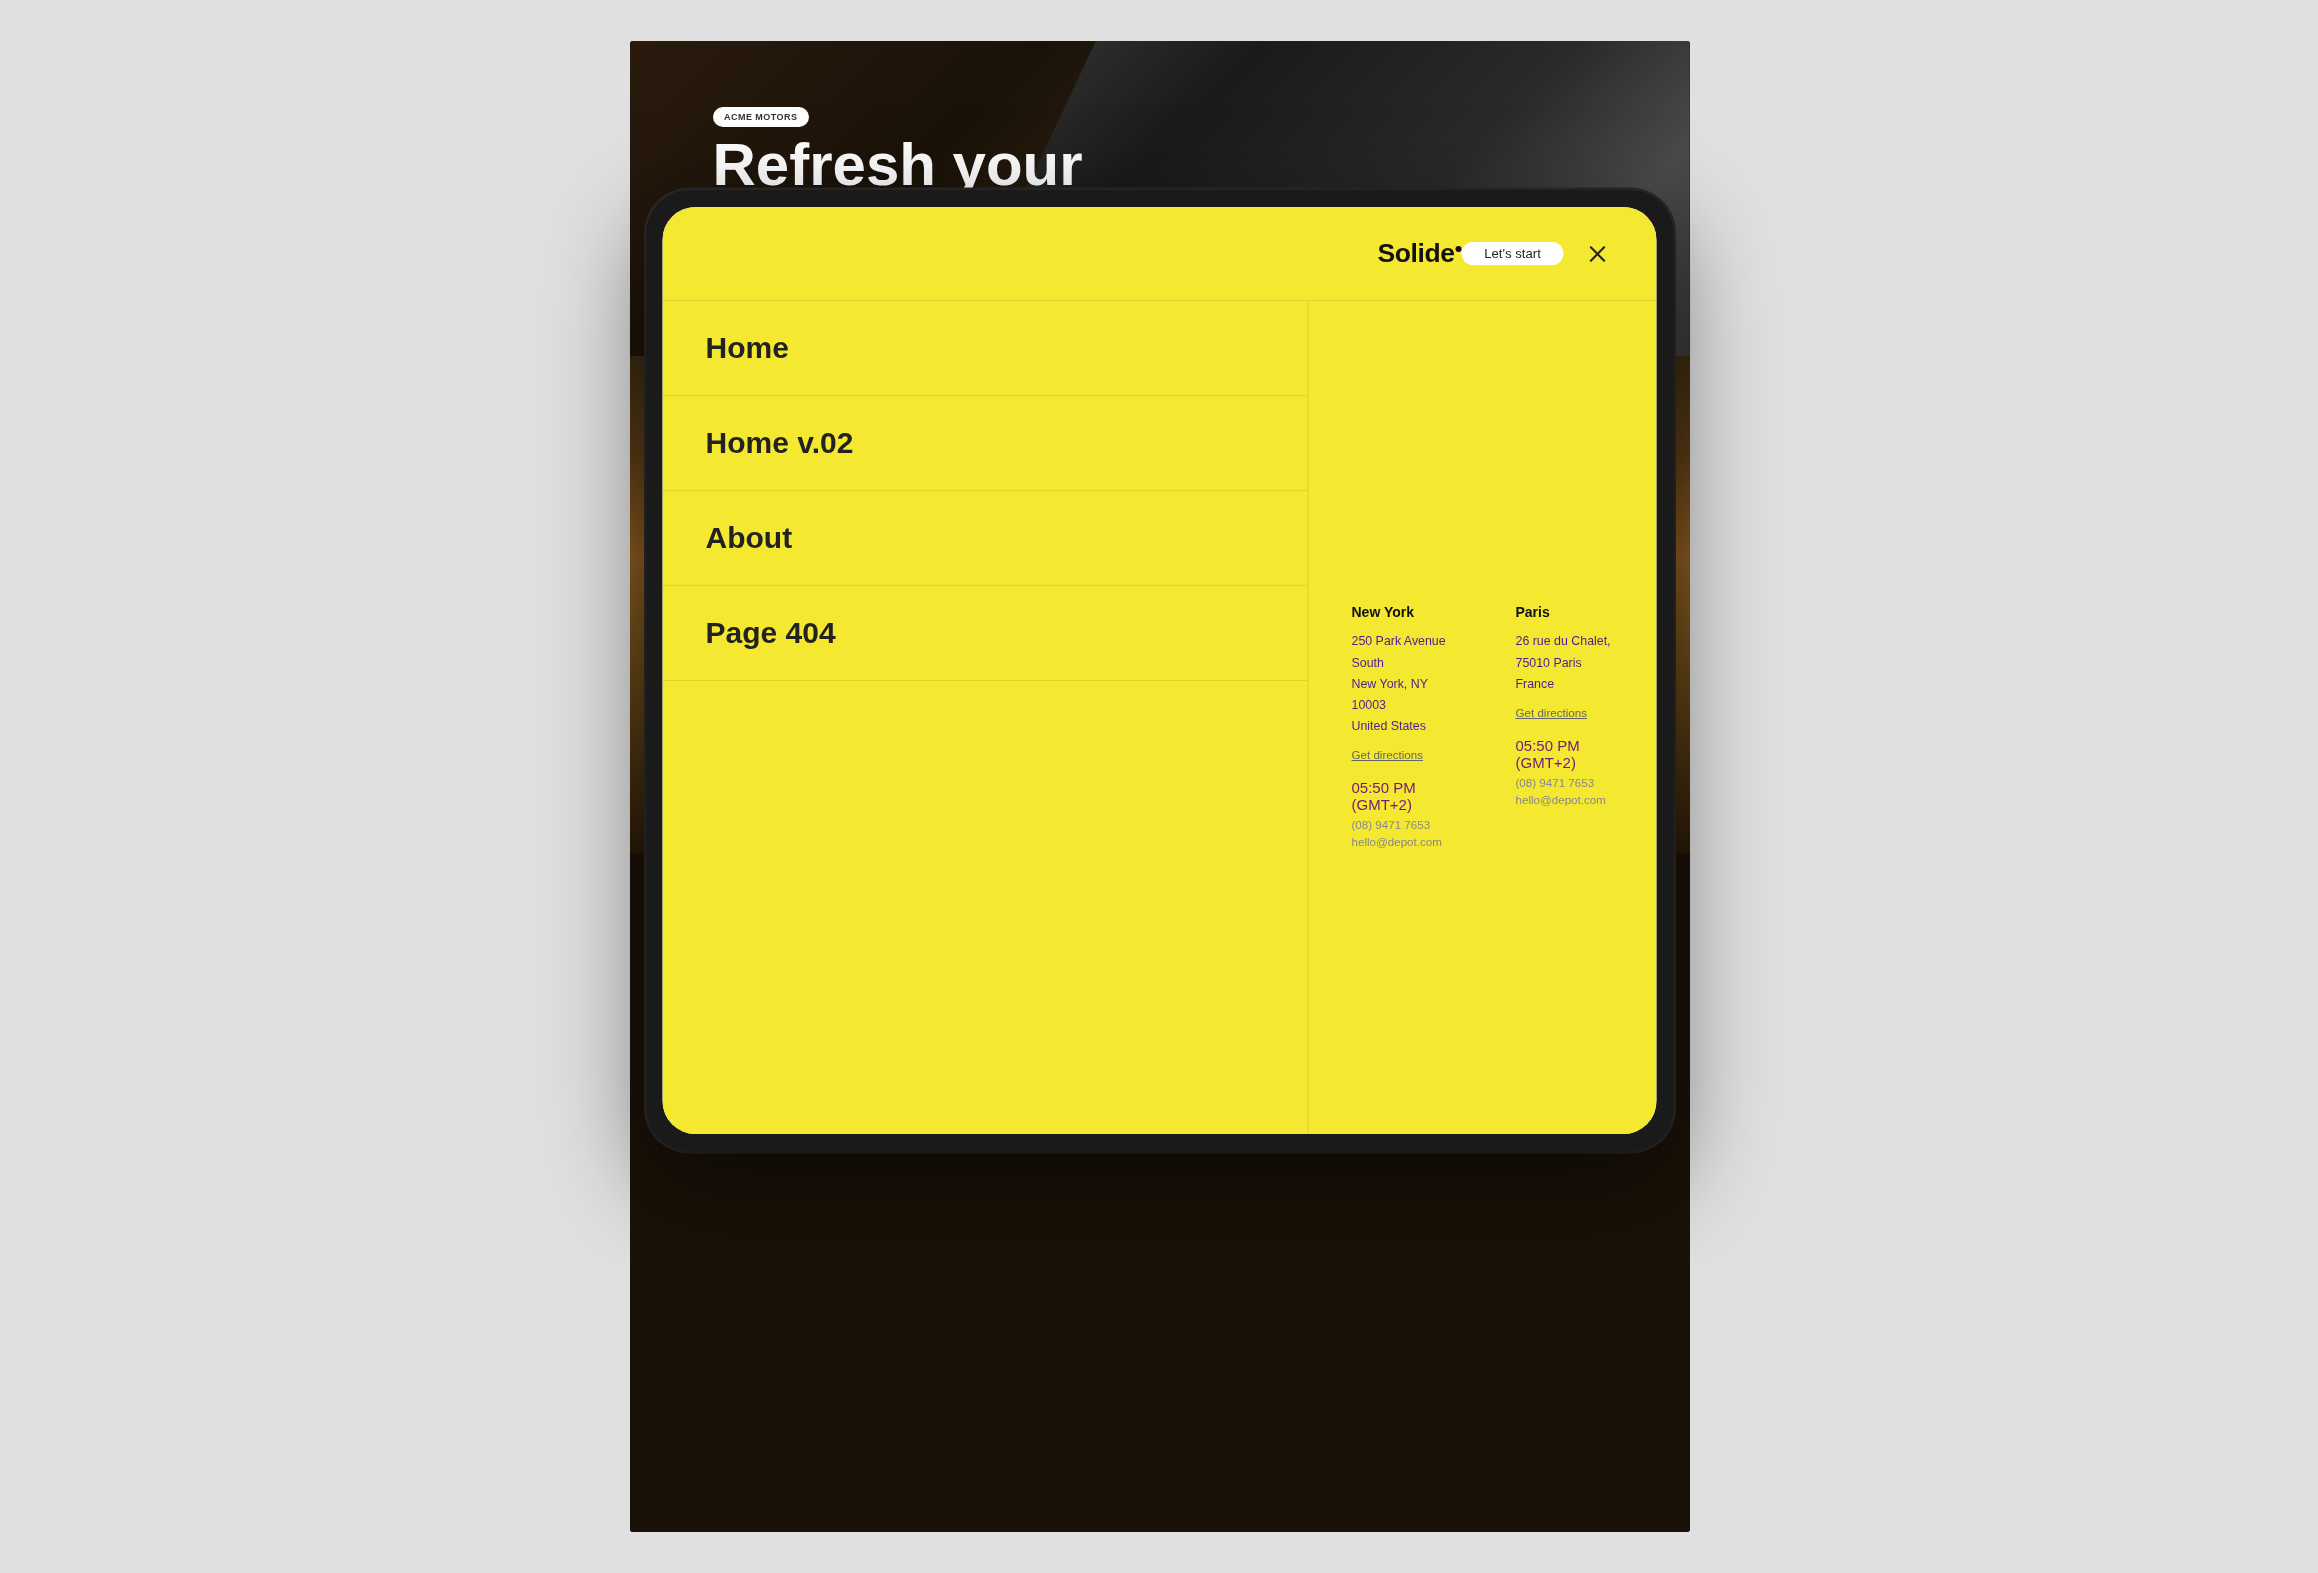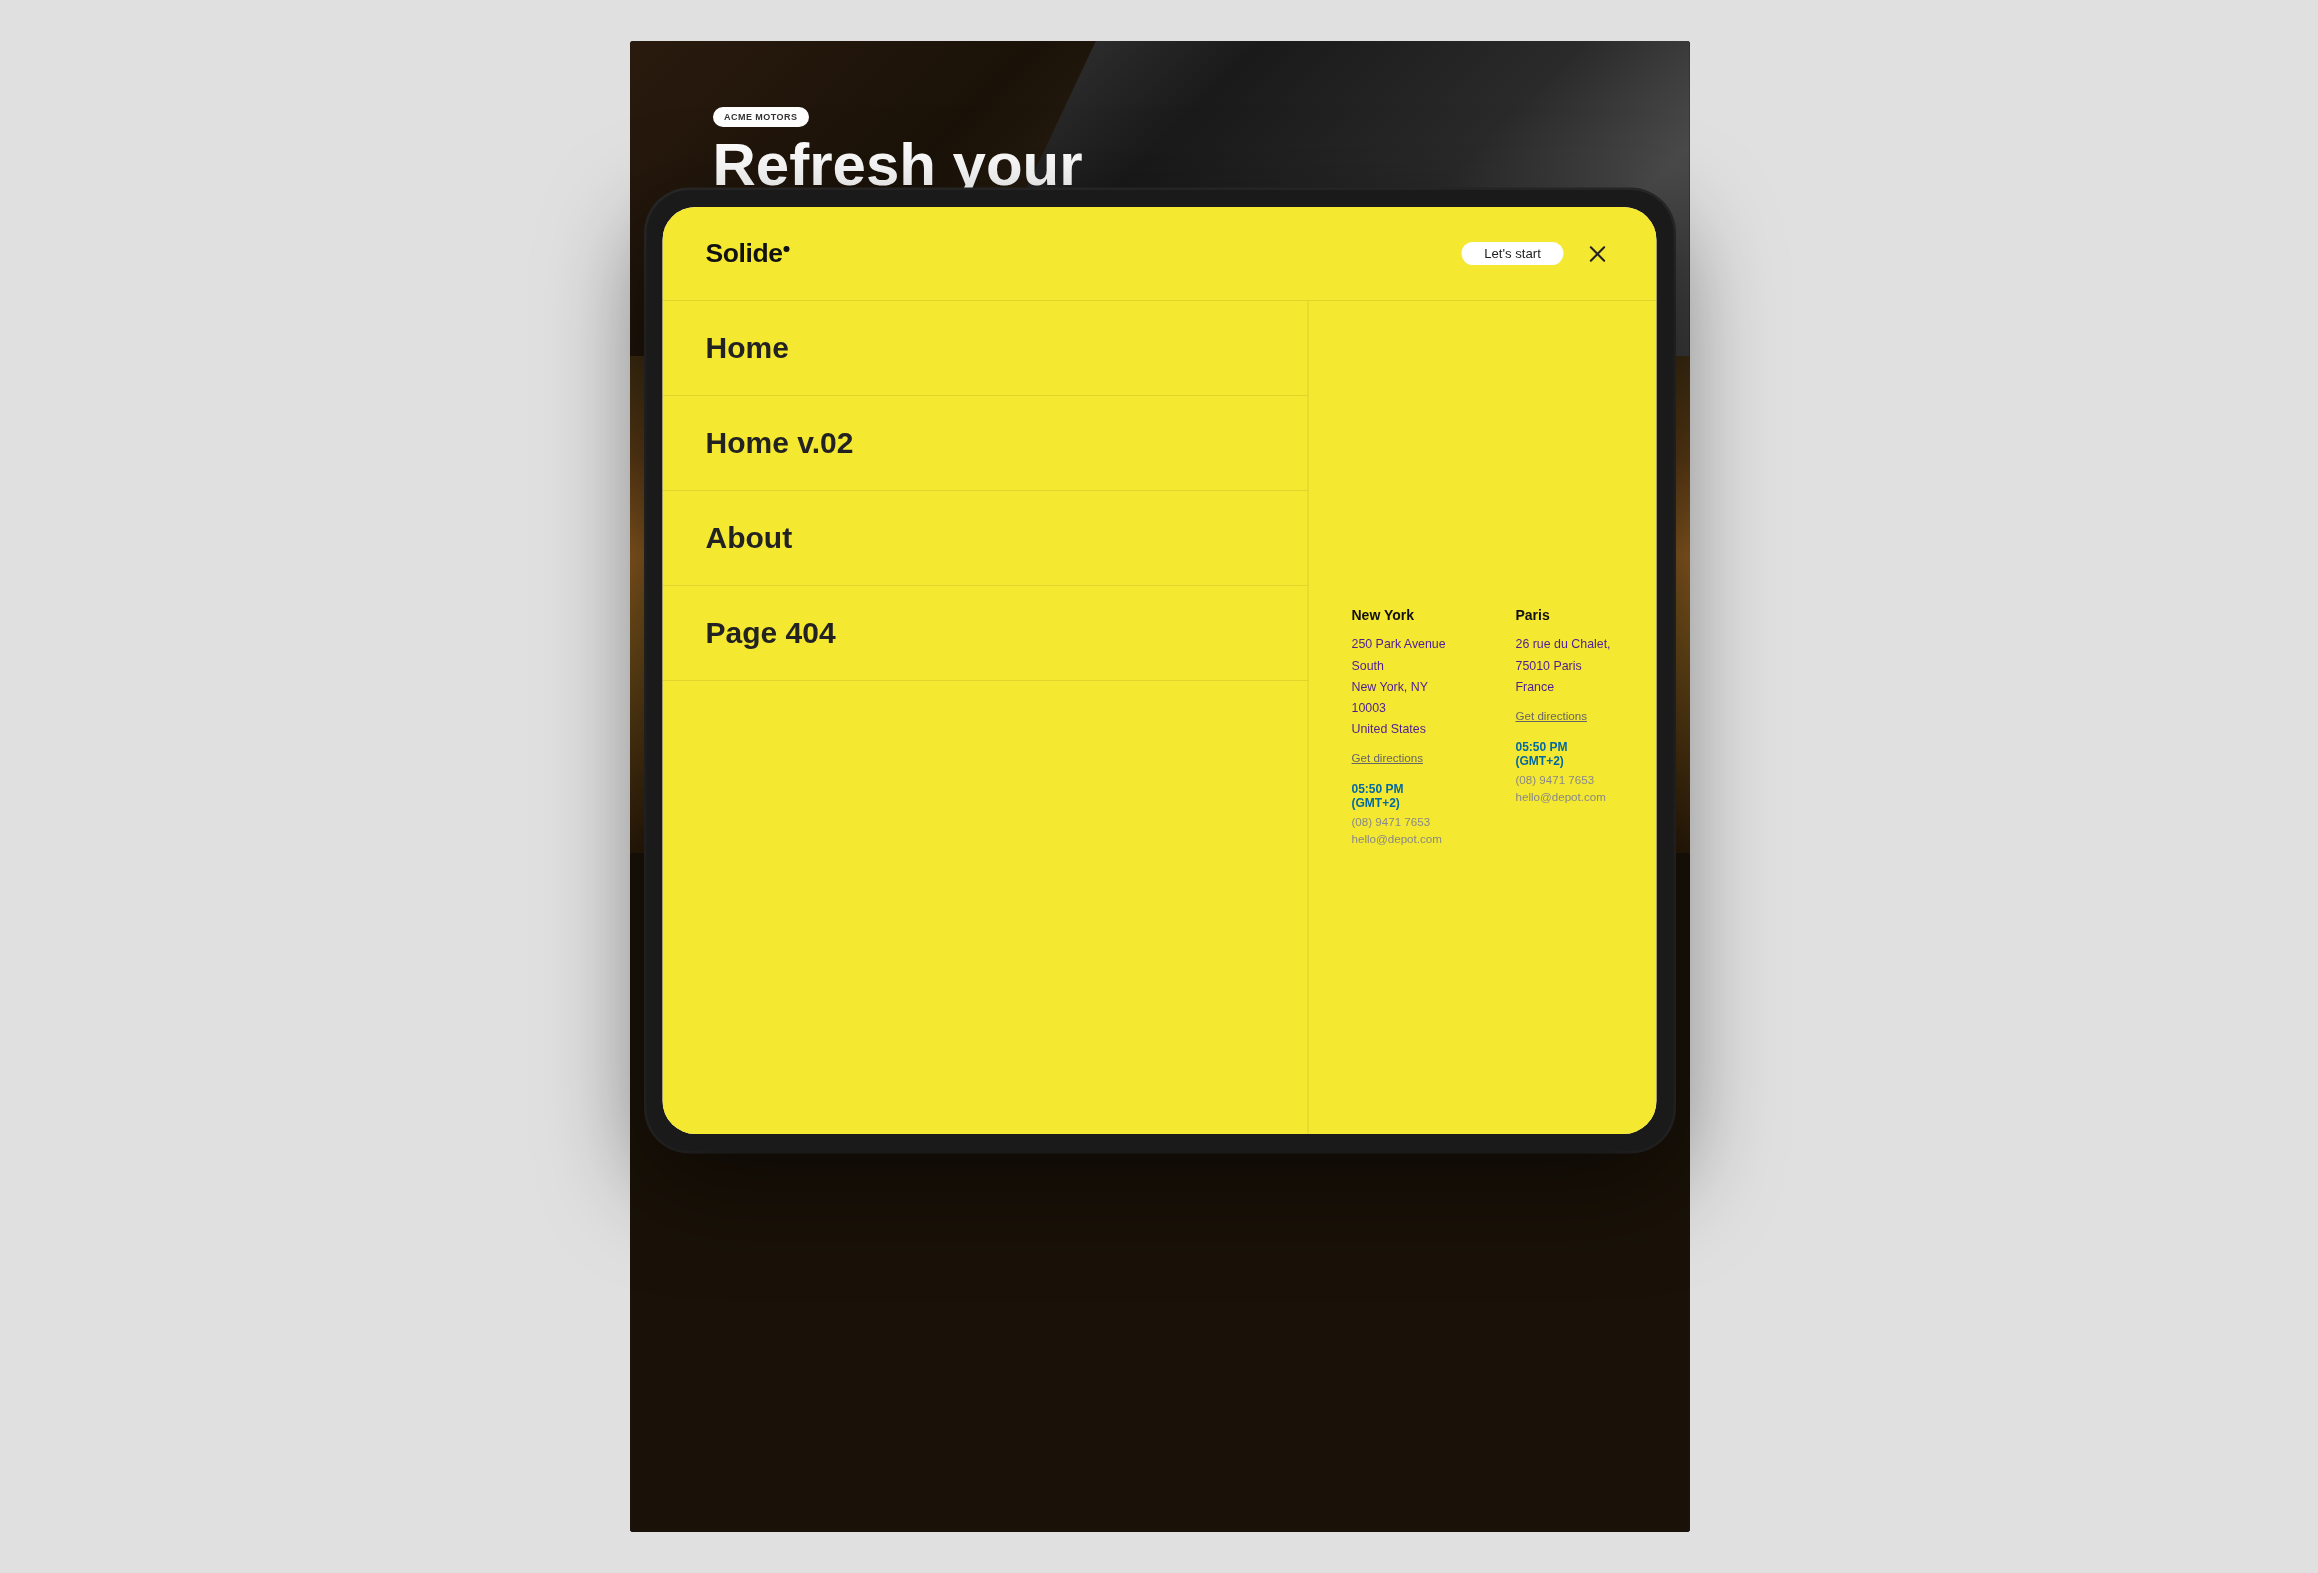--- a/index.html
+++ b/index.html
@@ -129,21 +129,21 @@
       width: 100%;
       height: 100%;
       background: #f5e831;
       display: flex;
       flex-direction: column;
     }
 
     .menu-header {
       display: flex;
       align-items: center;
-      justify-content: space-between;
+      justify-content: flex-end;
       padding: 30px 43px;
       border-bottom: 0.8px solid rgba(0,0,0,0.08);
     }
 
     .menu-logo {
       font-size: 26.5px;
       font-weight: 900;
       color: #111;
       letter-spacing: -0.4px;
     }
@@ -273,24 +273,24 @@
 
     .contact-link {
       font-size: 11.6px;
       color: #666;
       margin-bottom: 18px;
       text-decoration: underline;
       cursor: pointer;
     }
 
     .contact-time {
-      font-size: 12px;
-      color: #0369a1;
+      font-size: 15px;
+      color: #701a75;
       margin-bottom: 5px;
-      font-weight: 700;
+      font-weight: 400;
     }
 
     .contact-phone {
       font-size: 11.6px;
       color: #888;
       margin-bottom: 3.3px;
     }
 
     .contact-email {
       font-size: 11.6px;

